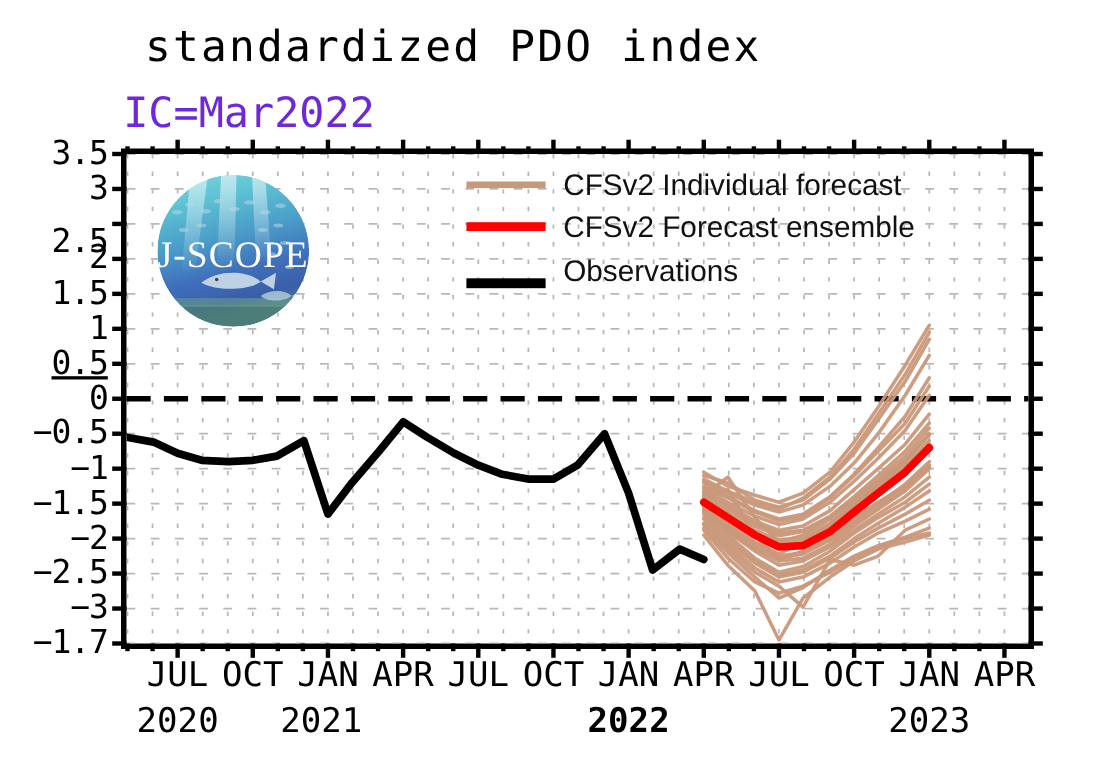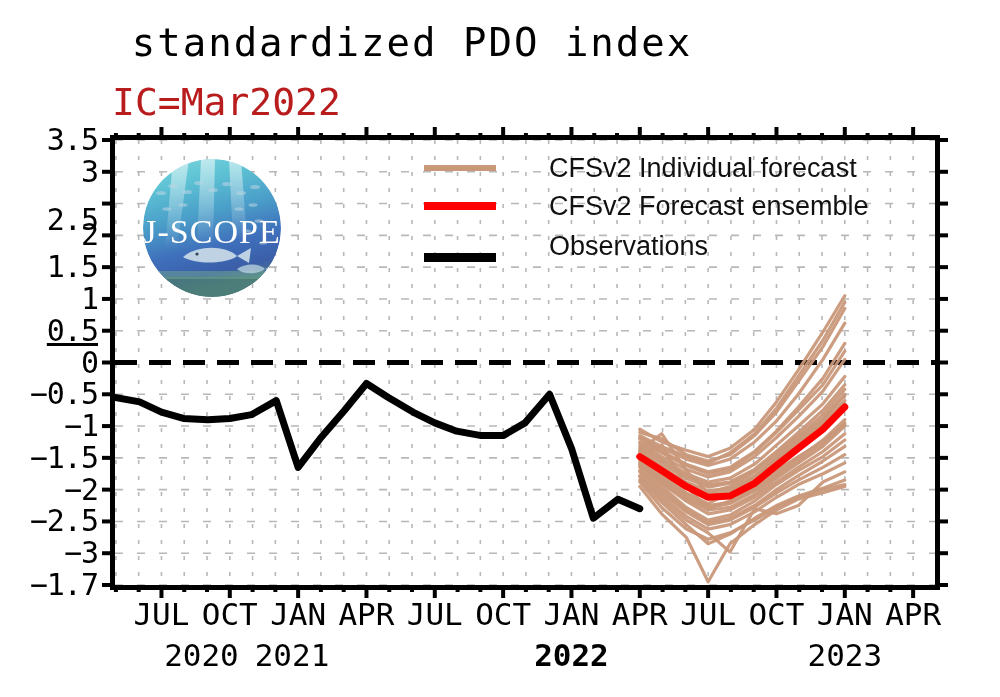--- a/index.html
+++ b/index.html
@@ -11,21 +11,21 @@
   .title{
     position:absolute; left:0; top:20px; width:1000px; text-align:center;
     font-family:"DejaVu Sans Mono", monospace;
     font-size:39px; letter-spacing:2px; color:#000;
     transform:translateX(-88px);
     white-space:nowrap;
   }
   .subtitle{
     position:absolute; left:112px; top:80px;
     font-family:"DejaVu Sans Mono", monospace;
-    font-size:38px; letter-spacing:0px; color:#b91c1c;
+    font-size:38px; letter-spacing:0px; color:#6d28d9;
     white-space:nowrap;
   }
 
   .plot-frame{
     position:absolute; left:110px; top:135px;
     width:830px; height:455px;
     border:5px solid #000; box-sizing:border-box;
     background:#fff;
   }
   .plot-inner{position:absolute;left:0;top:0;right:0;bottom:0;overflow:hidden;}
@@ -47,21 +47,21 @@
     transform:translateX(-50%); white-space:nowrap;
   }
   .xyear{
     position:absolute; top:41px;
     font-family:"DejaVu Sans Mono", monospace;
     font-size:31px; color:#000; letter-spacing:0px;
     transform:translateX(-50%); white-space:nowrap;
   }
 
   .legend{position:absolute;left:424px;top:150px;width:470px;height:120px;}
-  .leg-row{position:absolute;left:0;height:36px;display:flex;align-items:center;gap:37px;}
+  .leg-row{position:absolute;left:0;height:36px;display:flex;align-items:center;}
   .leg-swatch{width:72px;height:7px;flex:0 0 auto;margin-right:16px;}
   .leg-text{
     font-family:"Liberation Sans", sans-serif;
     font-size:27px; color:#111; white-space:nowrap;
   }
 
   .logo{
     position:absolute; left:143px; top:159px;
     width:138px; height:138px; border-radius:50%;
     overflow:hidden;
@@ -264,21 +264,21 @@
       <div class="xlab" style="left: 298.133px;">JAN</div>
       <div class="xlab" style="left: 366.467px;">APR</div>
       <div class="xlab" style="left: 434.8px;">JUL</div>
       <div class="xlab" style="left: 503.133px;">OCT</div>
       <div class="xlab" style="left: 571.467px;">JAN</div>
       <div class="xlab" style="left: 639.8px;">APR</div>
       <div class="xlab" style="left: 708.133px;">JUL</div>
       <div class="xlab" style="left: 776.467px;">OCT</div>
       <div class="xlab" style="left: 844.8px;">JAN</div>
       <div class="xlab" style="left: 913.133px;">APR</div>
-      <div class="xyear" style="left: 161.467px; margin-left: 40px;">2020</div>
+      <div class="xyear" style="left: 161.467px;">2020</div>
       <div class="xyear" style="left: 292px;">2021</div>
       <div class="xyear" style="left: 571.467px; font-weight: bold;">2022</div>
       <div class="xyear" style="left: 844.8px;">2023</div>
     </div>
 
 <svg width="1000" height="697" style="position:absolute;left:0;top:0;pointer-events:none;">
       <line x1="115.91111111111029" y1="585" x2="115.91111111111029" y2="592" stroke="#000" stroke-width="4"></line>
       <line x1="115.91111111111029" y1="140" x2="115.91111111111029" y2="133" stroke="#000" stroke-width="4"></line>
       <line x1="138.68888888892948" y1="585" x2="138.68888888892948" y2="592" stroke="#000" stroke-width="4"></line>
       <line x1="138.68888888892948" y1="140" x2="138.68888888892948" y2="133" stroke="#000" stroke-width="4"></line>

